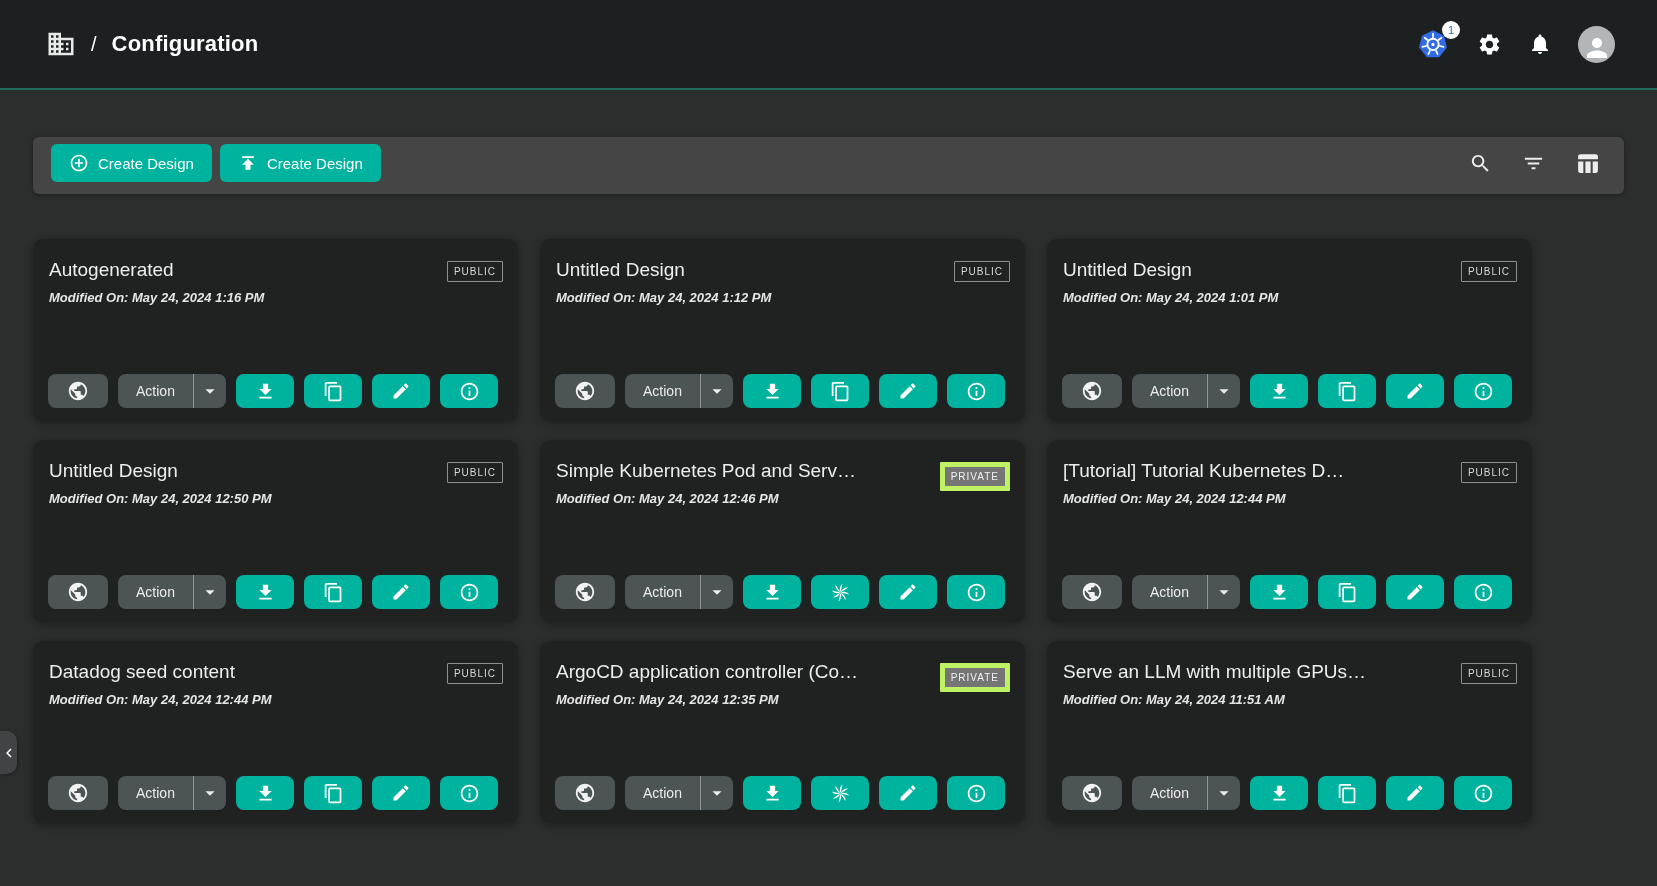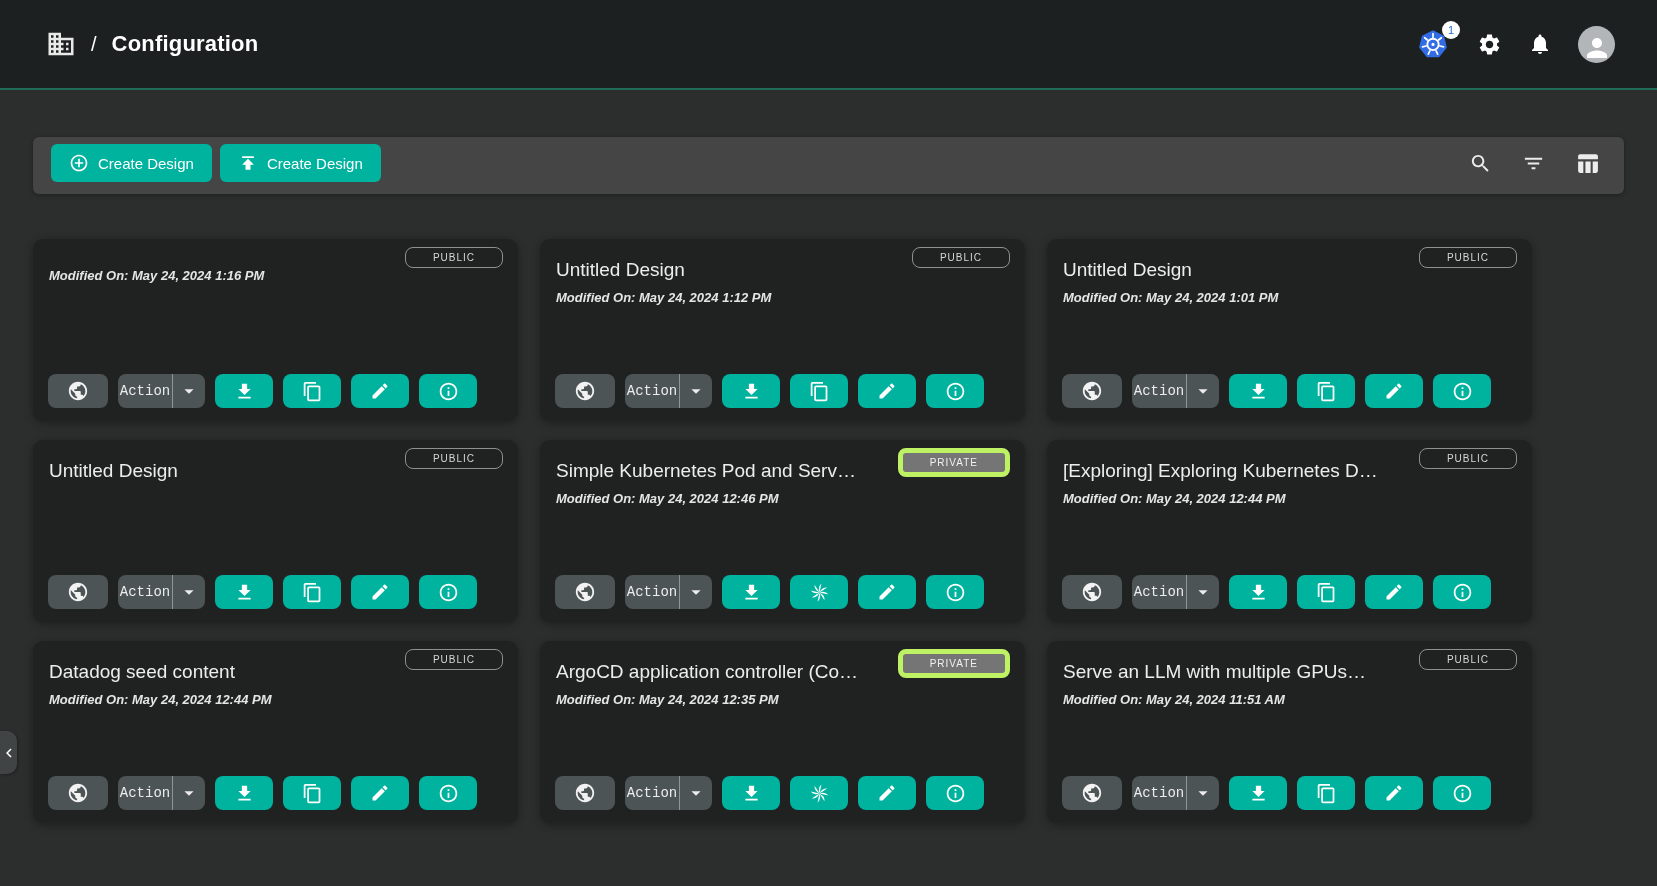--- a/index.html
+++ b/index.html
@@ -53,37 +53,37 @@
     box-shadow:0 2px 8px rgba(0,0,0,.35);
   }
   .card-title {
     color:#ededed; font-size:19px; font-weight:500;
     max-width:370px; white-space:nowrap; overflow:hidden;
   }
   .card-modified {
     color:#e5e5e5; font-size:13px; font-style:italic; font-weight:600; margin-top:9px;
   }
   .badge {
-    position:absolute; top:8px; right:15px;
-    font-size:10px; letter-spacing:1px; padding:4px 27px; border-radius:8px; color:#d6d6d6;
+    position:absolute; top:22px; right:15px;
+    font-size:10px; letter-spacing:1px; padding:4px 6px; border-radius:1px; color:#d6d6d6;
   }
   .badge-public { border:1px solid #8f8f8f; background:transparent; }
   .badge-private { border:5px solid #bef264; background:#757575; color:#f2f2f2; }
 
   .card-actions {
     position:absolute; left:15px; right:15px; bottom:13px;
     display:flex; align-items:center; gap:10px; height:34px;
   }
   .btn-gray, .btn-teal {
     height:34px; border:none; border-radius:8px; cursor:pointer;
     display:flex; align-items:center; justify-content:center;
   }
   .btn-gray { background:#4d5456; }
   .btn-globe { width:60px; }
-  .btn-action { width:87px; padding:0; overflow:hidden;font-family:Liberation Mono, monospace; }
+  .btn-action { width:108px; padding:0; overflow:hidden; }
   .action-label { flex:1; color:#ececec; font-size:14px; text-align:center; }
   .action-divider { width:1px; height:34px; background:rgba(255,255,255,.38); }
   .action-caret { width:32px; display:flex; align-items:center; justify-content:center; }
   .btn-teal { background:#00B39F; width:58px; }
 
   
   .drawer-handle {
     position:absolute; left:0; top:731px; width:17px; height:43px;
     background:#404444; border-radius:0 10px 10px 0;
     display:flex; align-items:center; justify-content:center; cursor:pointer;
@@ -192,20 +192,21 @@
           <svg width="25" height="25" viewBox="0 0 24 24" fill="#ededed">
               <path d="M10 10.02h5V21h-5zM17 21h3c1.1 0 2-.9 2-2v-9h-5v11zm3-18H5c-1.1 0-2 .9-2 2v3h19V5c0-1.1-.9-2-2-2zM3 19c0 1.1.9 2 2 2h3V10H3v9z"></path>
             </svg>
         </span>
       </button>
     </div>
   </div>
 
   <div class="grid">
     <div class="card">
+      <div class="card-title">Autogenerated</div>
       <div class="card-modified">Modified On: May 24, 2024 1:16 PM</div>
       <span class="badge badge-public">PUBLIC</span>
 
       <div class="card-actions">
         <button class="btn-gray btn-globe">
           <span>
             <svg width="22" height="22" viewBox="0 0 24 24" fill="#f2f2f2">
                 <path d="M12 2C6.48 2 2 6.48 2 12s4.48 10 10 10 10-4.48 10-10S17.52 2 12 2zm-1 17.93c-3.95-.49-7-3.85-7-7.93 0-.62.08-1.21.21-1.79L9 15v1c0 1.1.9 2 2 2v1.93zm6.9-2.54c-.26-.81-1-1.39-1.9-1.39h-1v-3c0-.55-.45-1-1-1H8v-2h2c.55 0 1-.45 1-1V7h2c1.1 0 2-.9 2-2v-.41c2.93 1.19 5 4.06 5 7.41 0 2.08-.8 3.97-2.1 5.39z"></path>
               </svg>
           </span>
@@ -369,20 +370,21 @@
             <svg width="21" height="21" viewBox="0 0 24 24" fill="#fff">
                 <path d="M11 7h2v2h-2zm0 4h2v6h-2zm1-9C6.48 2 2 6.48 2 12s4.48 10 10 10 10-4.48 10-10S17.52 2 12 2zm0 18c-4.41 0-8-3.59-8-8s3.59-8 8-8 8 3.59 8 8-3.59 8-8 8z"></path>
               </svg>
           </span>
         </button>
       </div>
     </div>
 
     <div class="card">
       <div class="card-title">Untitled Design</div>
+      <div class="card-modified">Modified On: May 24, 2024 12:50 PM</div>
       <span class="badge badge-public">PUBLIC</span>
 
       <div class="card-actions">
         <button class="btn-gray btn-globe">
           <span>
             <svg width="22" height="22" viewBox="0 0 24 24" fill="#f2f2f2">
                 <path d="M12 2C6.48 2 2 6.48 2 12s4.48 10 10 10 10-4.48 10-10S17.52 2 12 2zm-1 17.93c-3.95-.49-7-3.85-7-7.93 0-.62.08-1.21.21-1.79L9 15v1c0 1.1.9 2 2 2v1.93zm6.9-2.54c-.26-.81-1-1.39-1.9-1.39h-1v-3c0-.55-.45-1-1-1H8v-2h2c.55 0 1-.45 1-1V7h2c1.1 0 2-.9 2-2v-.41c2.93 1.19 5 4.06 5 7.41 0 2.08-.8 3.97-2.1 5.39z"></path>
               </svg>
           </span>
         </button>
@@ -494,21 +496,21 @@
           <span>
             <svg width="21" height="21" viewBox="0 0 24 24" fill="#fff">
                 <path d="M11 7h2v2h-2zm0 4h2v6h-2zm1-9C6.48 2 2 6.48 2 12s4.48 10 10 10 10-4.48 10-10S17.52 2 12 2zm0 18c-4.41 0-8-3.59-8-8s3.59-8 8-8 8 3.59 8 8-3.59 8-8 8z"></path>
               </svg>
           </span>
         </button>
       </div>
     </div>
 
     <div class="card">
-      <div class="card-title">[Exploring] Exploring Kubernetes D…</div>
+      <div class="card-title">[Tutorial] Tutorial Kubernetes D…</div>
       <div class="card-modified">Modified On: May 24, 2024 12:44 PM</div>
       <span class="badge badge-public">PUBLIC</span>
 
       <div class="card-actions">
         <button class="btn-gray btn-globe">
           <span>
             <svg width="22" height="22" viewBox="0 0 24 24" fill="#f2f2f2">
                 <path d="M12 2C6.48 2 2 6.48 2 12s4.48 10 10 10 10-4.48 10-10S17.52 2 12 2zm-1 17.93c-3.95-.49-7-3.85-7-7.93 0-.62.08-1.21.21-1.79L9 15v1c0 1.1.9 2 2 2v1.93zm6.9-2.54c-.26-.81-1-1.39-1.9-1.39h-1v-3c0-.55-.45-1-1-1H8v-2h2c.55 0 1-.45 1-1V7h2c1.1 0 2-.9 2-2v-.41c2.93 1.19 5 4.06 5 7.41 0 2.08-.8 3.97-2.1 5.39z"></path>
               </svg>
           </span>

